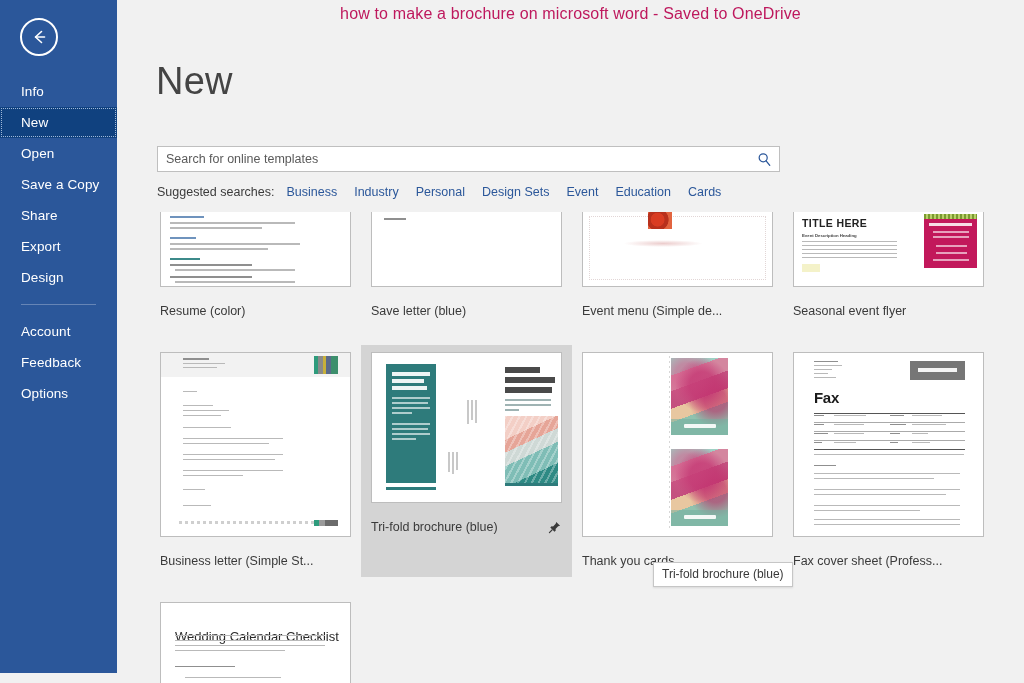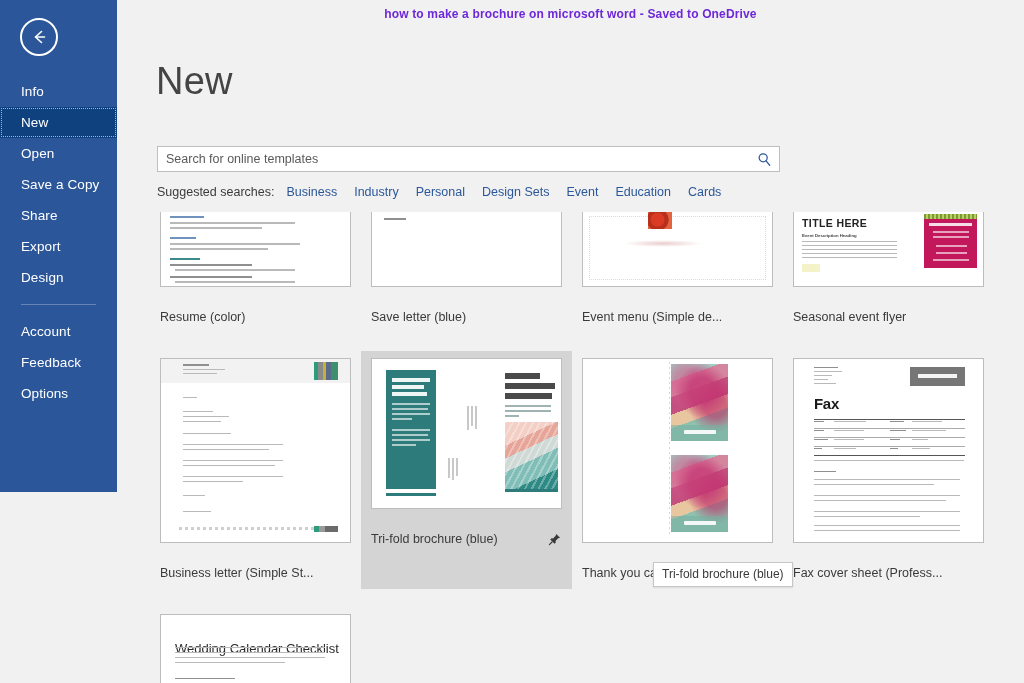--- a/index.html
+++ b/index.html
@@ -6,21 +6,21 @@
   html, body {
     width: 1024px; height: 683px;
     overflow: hidden;
     font-family: "Liberation Sans", sans-serif;
     background: #f0f0f0;
   }
   #app { position: relative; width: 1024px; height: 683px; display: flex; background: #f1f1f1; }
 
   
   #sidebar {
-    width: 117px; height: 492px;
+    width: 117px; height: 673px;
     background: #2b579a;
     flex: 0 0 117px;
     position: relative;
     color: #ffffff;
   }
   #back-btn {
     position: absolute; left: 20px; top: 18px;
     width: 38px; height: 38px;
     border-radius: 50%;
     border: 2px solid #ffffff;
@@ -51,21 +51,21 @@
 
   
   #main { flex: 1 1 auto; position: relative; background: #f1f1f1; height: 683px; }
 
   #titlebar {
     position: absolute; top: 0; left: 0; right: 0; height: 28px;
     display: flex; align-items: center; justify-content: center;
     pointer-events: none;
   }
   #titlebar .title-text {
-    font-size: 12px; color: #6d28d9; letter-spacing: .15px; font-weight: bold;
+    font-size: 16px; color: #be185d; letter-spacing: .15px;
   }
 
   #page-title {
     position: absolute; left: 39px; top: 60px;
     font-size: 38px; font-weight: 300; color: #444444;
     letter-spacing: .2px;
   }
 
   
   #search-wrap {
@@ -116,21 +116,21 @@
   }
   .tpl.selected { background: #d4d4d4; }
   .tpl .thumb-box {
     background: #ffffff;
     border: 1px solid #bdbdbd;
     position: relative;
     overflow: hidden;
   }
   .tpl .thumb-box.clipped { border-top: none; }
   .tpl .cap {
-    margin-top: 23px;
+    margin-top: 17px;
     font-size: 12.5px; color: #3a3a3a;
     white-space: nowrap; overflow: hidden;
     display: flex; align-items: center; justify-content: space-between;
   }
   .pin { width: 14px; height: 14px; flex: 0 0 14px; margin-left: 6px; }
 
   
   #tooltip {
     position: absolute; left: 536px; top: 562px;
     background: #ffffff; border: 1px solid #c6c6c6;

